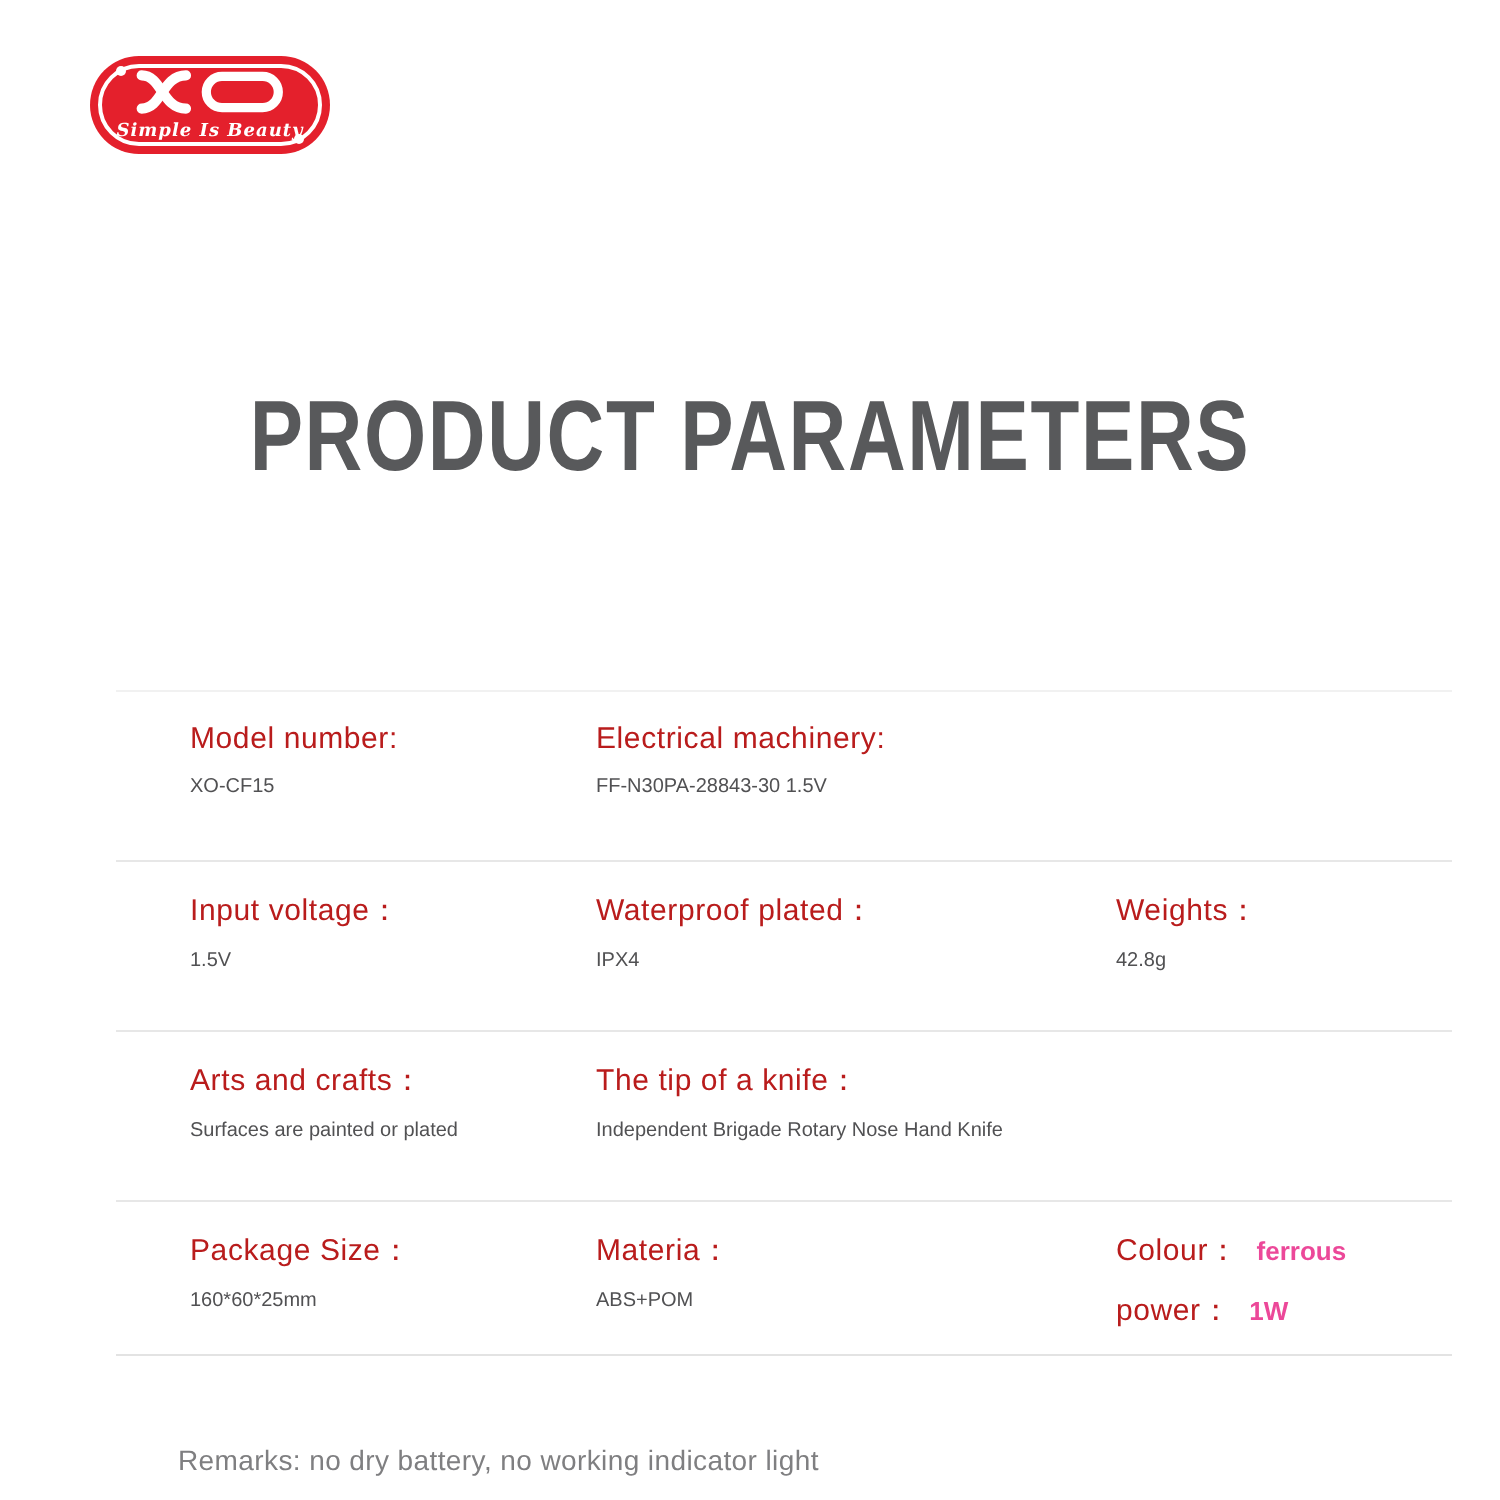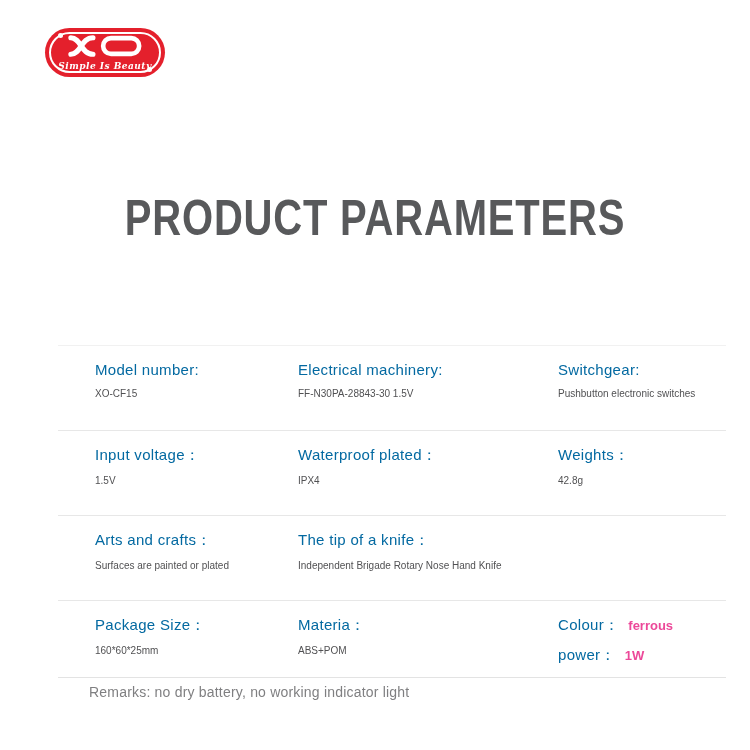--- a/index.html
+++ b/index.html
@@ -48,37 +48,37 @@
     border-bottom:1px solid #e3e3e3;
   }
   .spec-row {
     display:grid; grid-template-columns:203px 260px 1fr;
     border-top:1px solid #e7e7e7; height:85px; box-sizing:border-box;
   }
   .spec-row:first-child { border-top-color:#f1f1f1; }
   .spec-row:last-child { height:77px; }
   .cell { padding:15px 0 0 37px; }
   .cell-label {
-    display:block; font-size:15px; color:#0369a1; letter-spacing:0.3px;
+    display:block; font-size:15px; color:#b91c1c; letter-spacing:0.3px;
     white-space:nowrap;
   }
   .cell-value {
     display:block; font-size:10px; color:#515153; margin-top:10px;
     white-space:nowrap;
   }
   .pair { white-space:nowrap; }
   .pair + .pair { margin-top:11px; }
   .pair .cell-label { display:inline; }
   .pair-value {
     font-size:13px; font-weight:bold; color:#ec4899; margin-left:9px;
   }
 
   
   .remarks {
-    position:absolute; left:89px; top:684px;
+    position:absolute; left:89px; top:722px;
     font-size:14px; color:#7f7f81; letter-spacing:0.2px;text-align:right;
   }
 </style>
 </head>
 <body>
 
 <div class="page">
 
   <div class="logo">
     <div class="logo-border"></div>
@@ -101,24 +101,20 @@
   <div class="spec-table">
 
     <div class="spec-row">
       <div class="cell">
         <span class="cell-label">Model number:</span>
         <span class="cell-value">XO-CF15</span>
       </div>
       <div class="cell">
         <span class="cell-label">Electrical machinery:</span>
         <span class="cell-value">FF-N30PA-28843-30 1.5V</span>
-      </div>
-      <div class="cell">
-        <span class="cell-label">Switchgear:</span>
-        <span class="cell-value">Pushbutton electronic switches</span>
       </div>
     </div>
 
     <div class="spec-row">
       <div class="cell">
         <span class="cell-label">Input voltage：</span>
         <span class="cell-value">1.5V</span>
       </div>
       <div class="cell">
         <span class="cell-label">Waterproof plated：</span>

